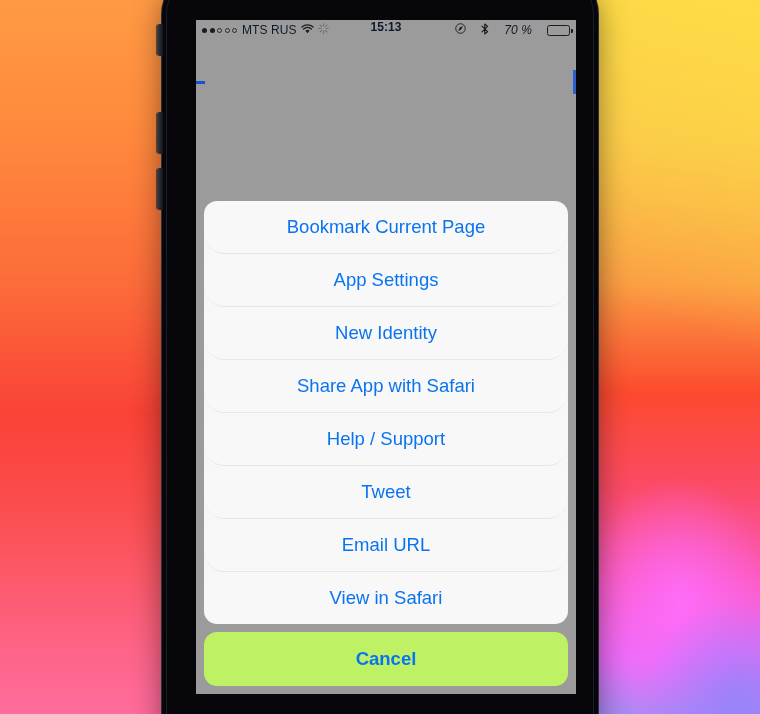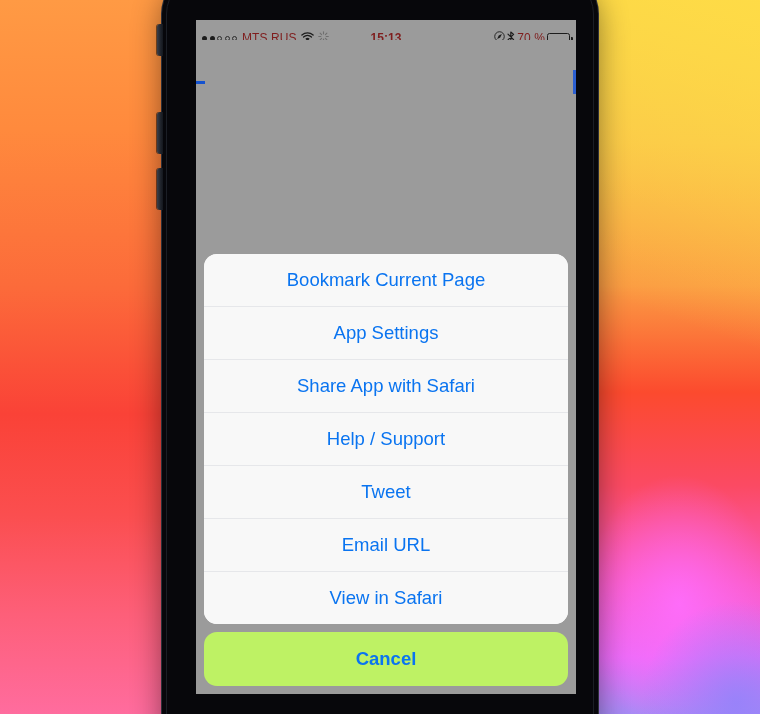--- a/index.html
+++ b/index.html
@@ -103,33 +103,32 @@
     background: #9b9b9b;
     overflow: hidden;
   }
 
   
   .statusbar {
     position: relative;
     height: 20px;
     background: #9b9b9b;
     display: flex;
-    align-items: center;
-    padding: 8px 6px;
-    color: #7f1d1d;
+    padding: 0 6px;
+    color: #0f172a;
     font-size: 12px;
     letter-spacing: 0.1px;
   }
   .sb-left, .sb-right {
     display: flex;
     align-items: center;
     gap: 4px;
     flex: 1;
   }
-  .sb-right { justify-content: flex-end; gap: 2px; }
+  .sb-right { justify-content: flex-end; gap: 15px; font-style: italic; }
   .sb-center {
     position: absolute;
     left: 0; right: 0;
     text-align: center;
     font-size: 12px;
     font-weight: bold;
     pointer-events: none;
   }
   .dots { display: flex; gap: 2.5px; align-items: center; }
   .dot {
@@ -207,20 +206,21 @@
   .sheet-item {
     height: 52px;
     display: flex;
     align-items: center;
     justify-content: center;
     color: #0a74f0;
     font-size: 18.5px;
     background: #f8f8f8;
     border-bottom: 1px solid #e6e7ea;
     cursor: default;
+    border-radius: 21px;
   }
   .sheet-item:last-child { border-bottom: none; text-align: center; }
   .cancel-btn {
     margin-top: 8px;
     height: 54px;
     background: #bef264;
     border-radius: 13px;
     display: flex;
     align-items: center;
     justify-content: center;
@@ -306,20 +306,21 @@
 
       <div class="behind">
         <div class="progress-left"></div>
         <div class="progress-right"></div>
       </div>
 
       <div class="sheet">
         <div class="sheet-list">
           <div class="sheet-item">Bookmark Current Page</div>
           <div class="sheet-item">App Settings</div>
+          <div class="sheet-item">New Identity</div>
           <div class="sheet-item">Share App with Safari</div>
           <div class="sheet-item">Help / Support</div>
           <div class="sheet-item">Tweet</div>
           <div class="sheet-item">Email URL</div>
           <div class="sheet-item">View in Safari</div>
         </div>
         <div class="cancel-btn">Cancel</div>
       </div>
 
     </div>

